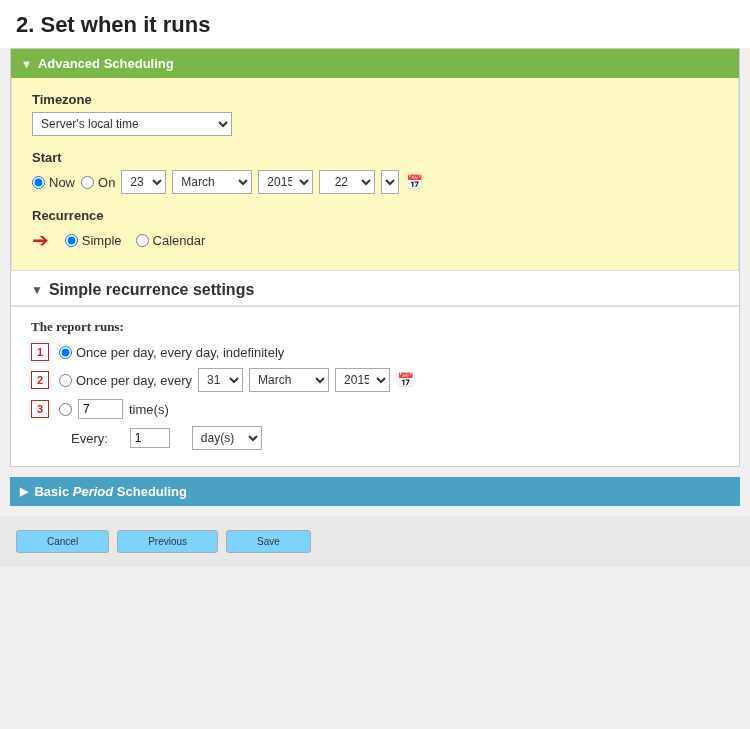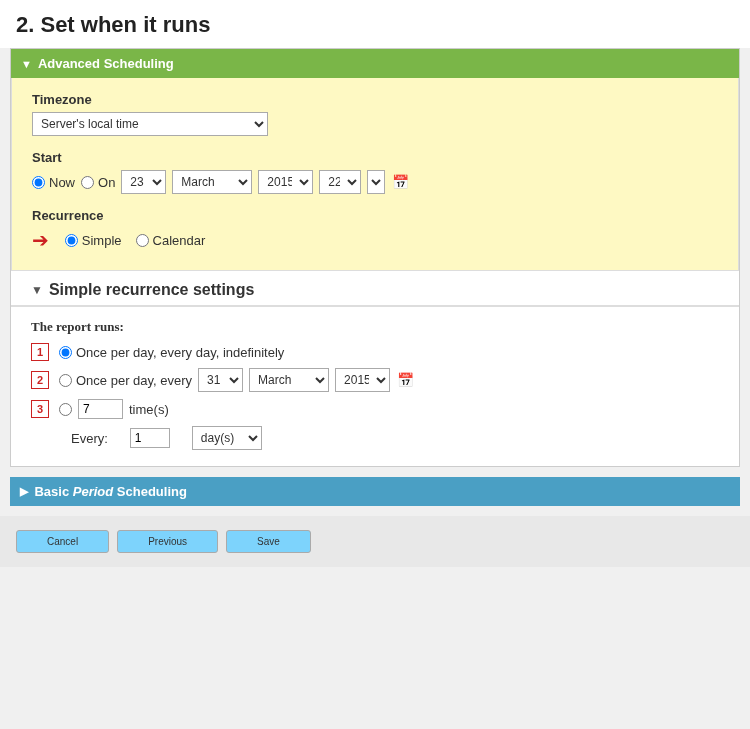--- a/index.html
+++ b/index.html
@@ -57,21 +57,21 @@
 
     select {
       border: 1px solid #aaa;
       padding: 3px 4px;
       font-size: 12px;
       background: #fff;
       color: #333;
     }
 
     .timezone-select {
-      width: 236px;
+      width: 200px;
     }
 
     
     .start-row {
       display: flex;
       align-items: center;
       gap: 6px;
       margin-top: 4px;
     }
     .radio-label {
@@ -266,21 +266,21 @@
         </select>
 
         <select style="width:80px;">
           <option value="March">March</option>
         </select>
 
         <select style="width:55px;">
           <option value="2015">2015</option>
         </select>
 
-        <select style="width:42px;">
+        <select style="width:56px;text-align:center;">
           <option value="22">22</option>
         </select>
 
         <select style="width:18px;">
           <option value="35">35</option>
         </select>
 
         <span class="cal-icon">📅</span>
       </div>
     </div>

